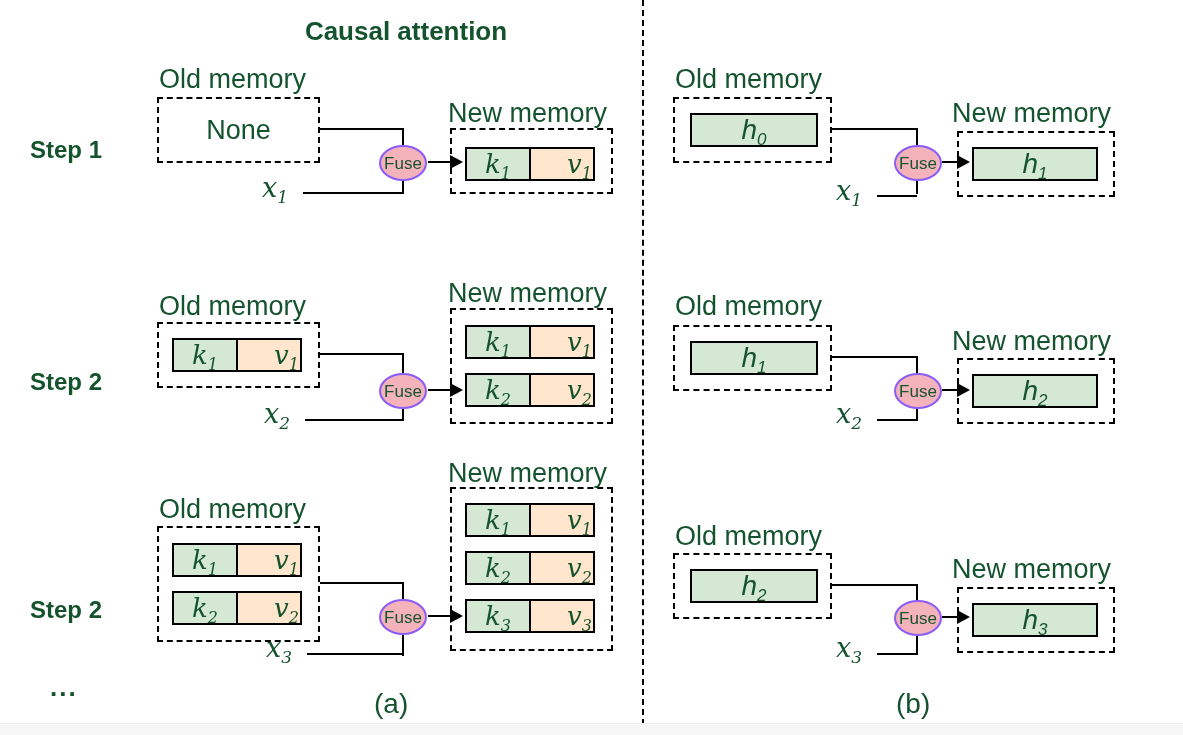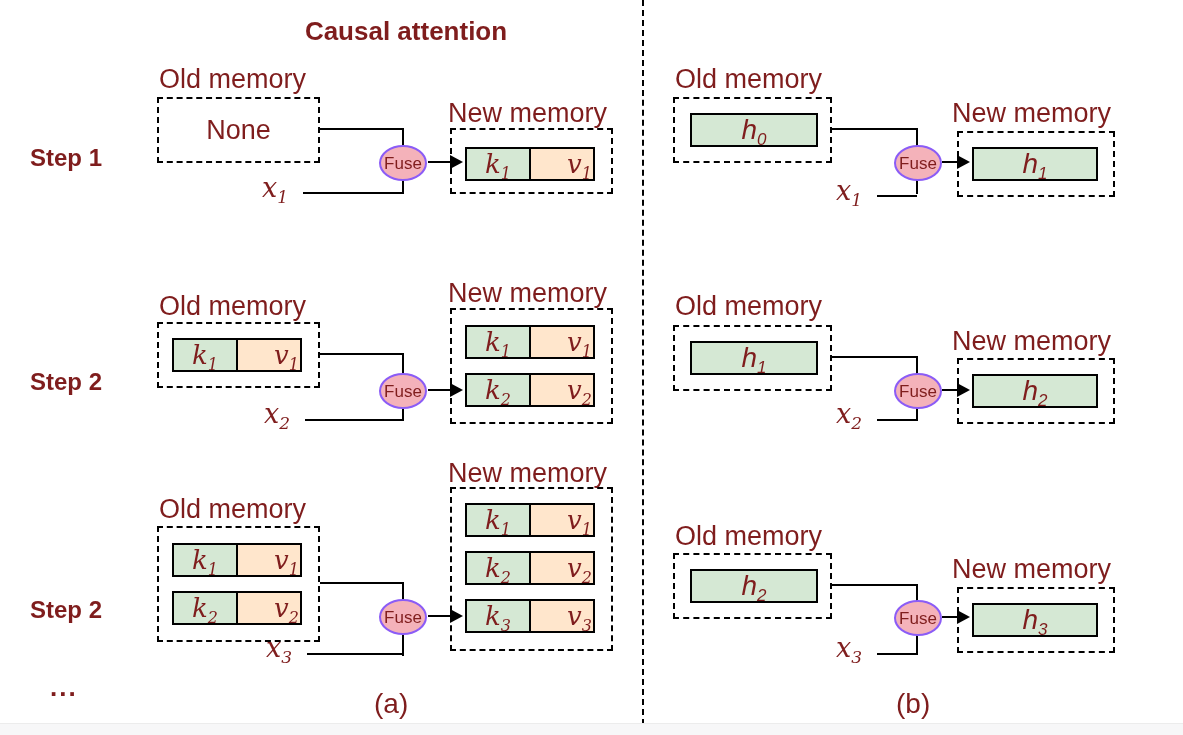--- a/index.html
+++ b/index.html
@@ -1,18 +1,18 @@
 <!DOCTYPE html>
 <html style="--key-cell: #d5e8d4; --value-cell: #ffe6cc; --state-cell: #d5e8d4; --fuse: #f4b2ba; --line: #000000;"><head>
 <meta charset="utf-8">
 <style>
   html,body{margin:0;padding:0;background:#fff;}
   *{box-sizing:border-box;}
   .canvas{position:relative;width:1183px;height:735px;background:#ffffff;overflow:hidden;
-          font-family:"Liberation Sans",sans-serif;color:#7f1d1d;}
+          font-family:"Liberation Sans",sans-serif;color:#14532d;}
   .abs{position:absolute;}
   .lbl{font-size:27px;line-height:30px;white-space:nowrap;}
   .title{font-size:26px;font-weight:bold;text-align:center;white-space:nowrap;}
   .steplbl{font-size:24px;font-weight:bold;white-space:nowrap;}
   .caption{font-size:28px;white-space:nowrap;}
   .ellipsis{font-size:26px;font-weight:bold;letter-spacing:2px;white-space:nowrap;}
   .dashedbox{border:2px dashed #000;background:transparent;}
   .divider{border-left:2px dashed #000;width:0;}
   .hline{height:2px;background:#000;}
   .vline{width:2px;background:#000;}
@@ -39,21 +39,21 @@
 </head>
 <body>
 
 <div class="canvas">
 
   <div class="abs title" style="left:236px;top:16px;width:340px;">Causal attention</div>
 
   <div class="abs divider" style="left:642px;top:0;height:735px;"></div>
 
   <div>
-    <div class="abs steplbl" style="left:30px;top:144px;">Step 1</div>
+    <div class="abs steplbl" style="left:30px;top:136px;">Step 1</div>
     <div class="abs lbl" style="left:159px;top:64px;">Old memory</div>
     <div class="abs dashedbox" style="left:157px;top:97px;width:163px;height:66px;">
       <div class="nonebox">None</div>
     </div>
     <div class="abs hline" style="left:320px;top:128px;width:84px;"></div>
     <div class="abs vline" style="left:402px;top:128px;height:66px;"></div>
     <div class="abs hline" style="left:303px;top:192px;width:100px;"></div>
     <div class="abs xin" style="left:262px;top:174px;"><span>x</span><sub>1</sub></div>
     <div class="abs fuse" style="left:379px;top:145px;">Fuse</div>
     <div class="abs hline" style="left:428px;top:161px;width:24px;"></div>

